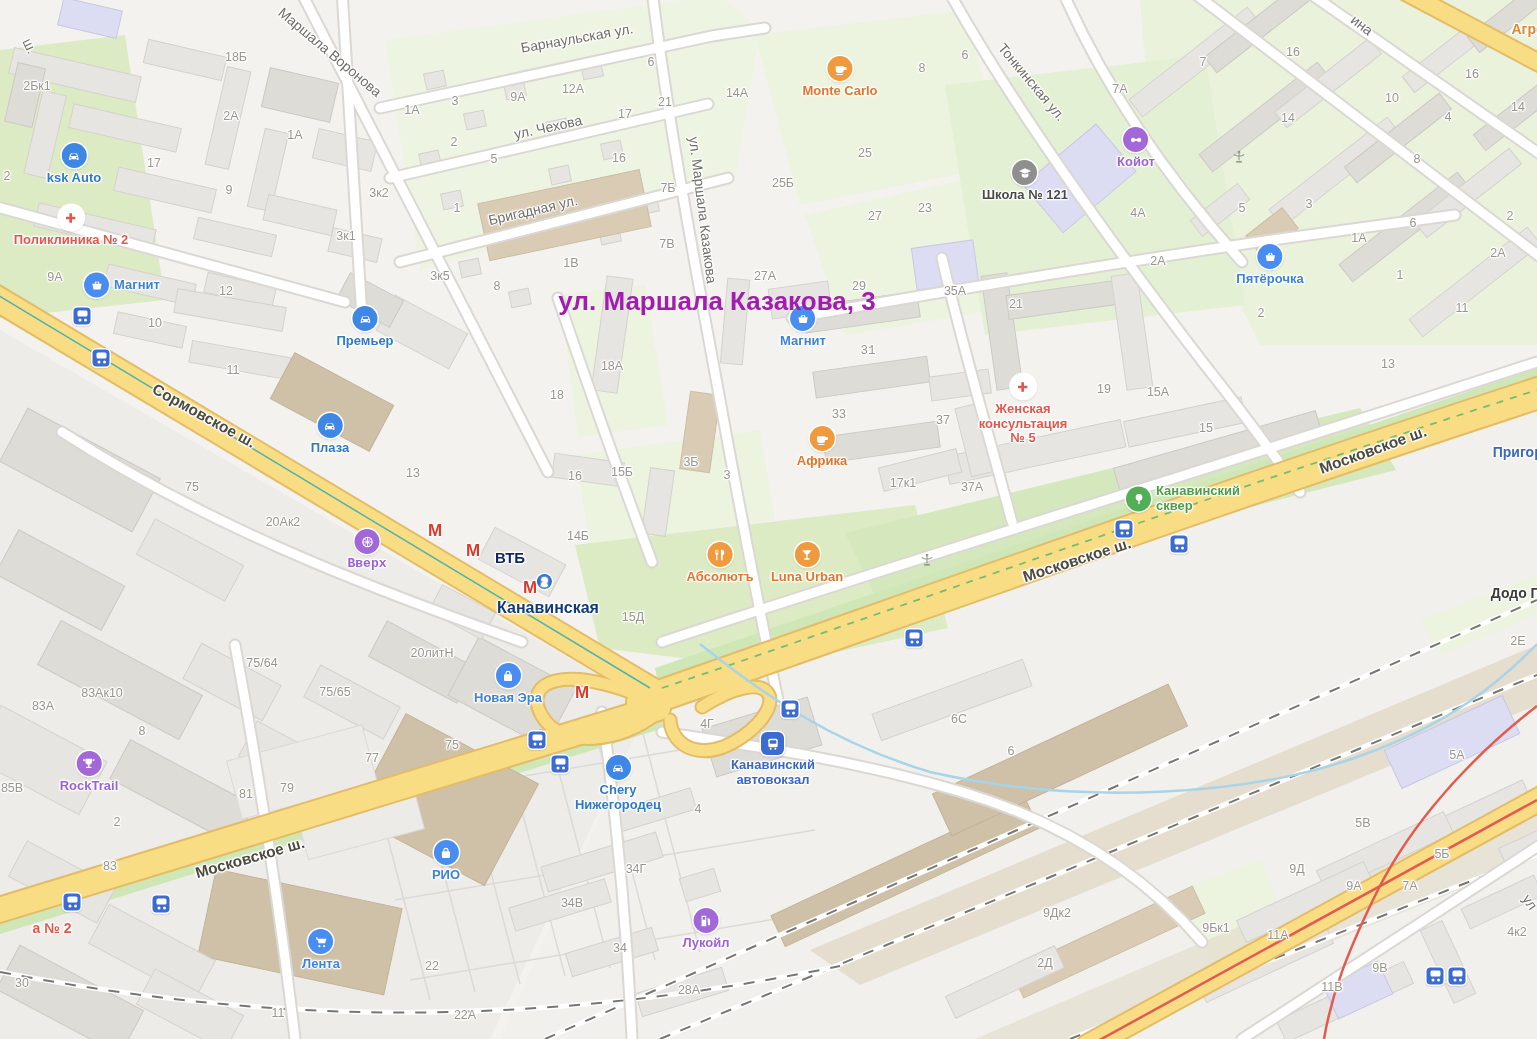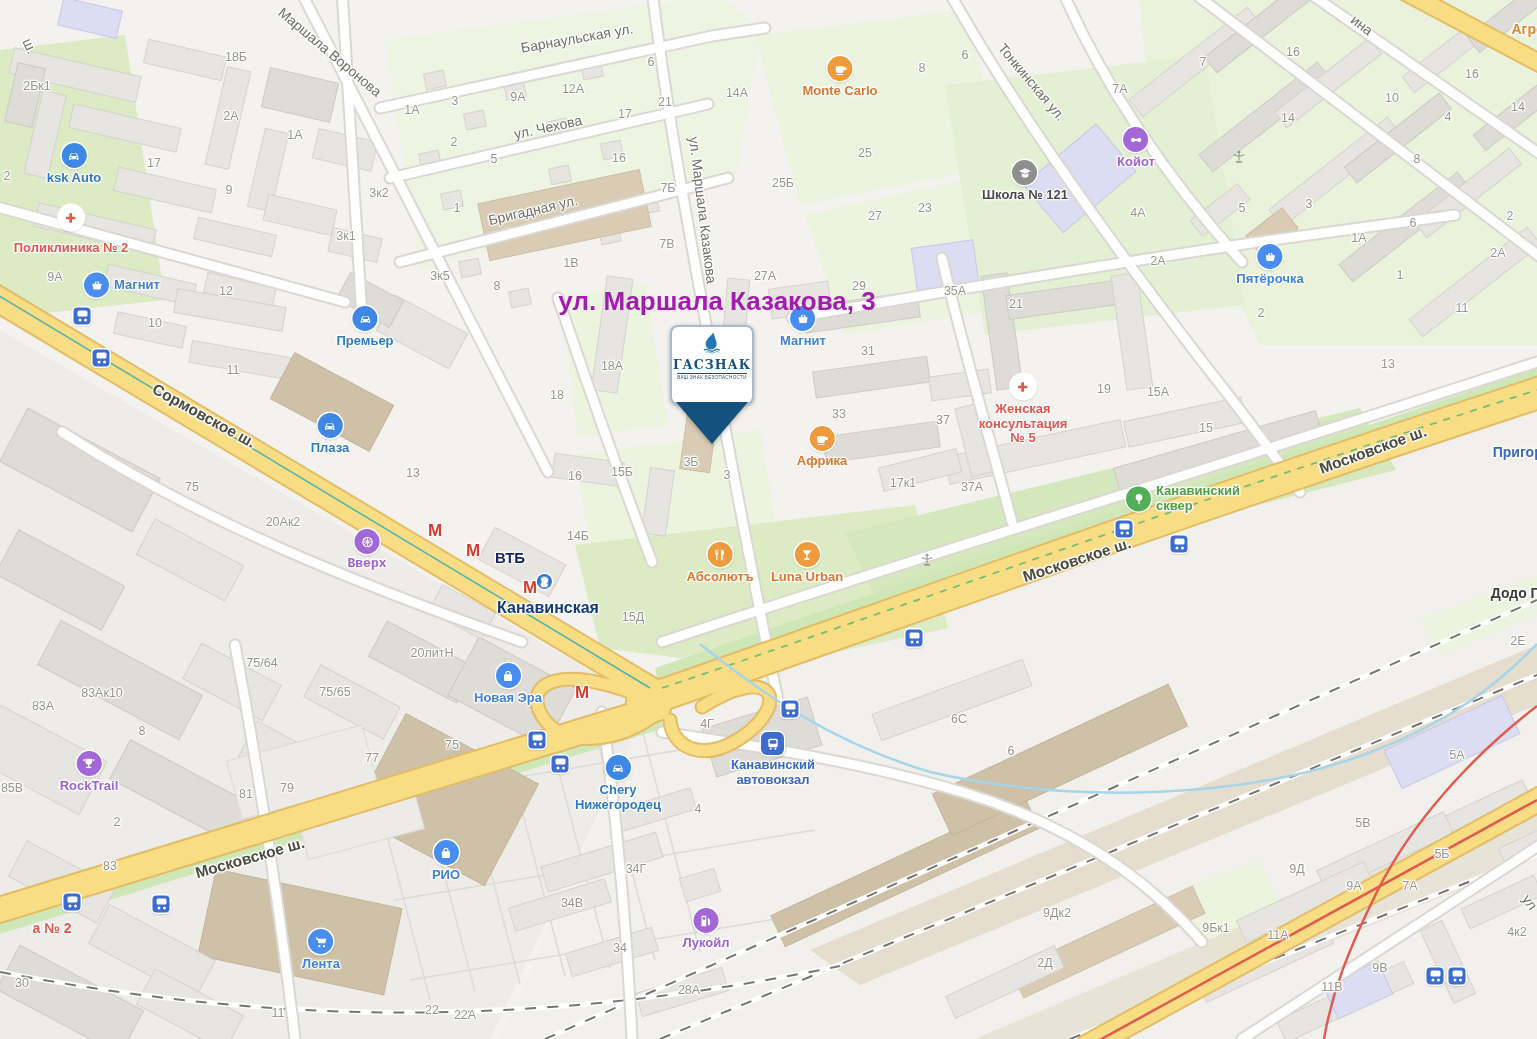--- a/index.html
+++ b/index.html
@@ -371,21 +371,21 @@
       <div class="bnum hl" style="left: 1309px; top: 204px;">3</div>
       <div class="bnum hl" style="left: 1510px; top: 216px;">2</div>
       <div class="bnum hl" style="left: 1359px; top: 238px;">1А</div>
       <div class="bnum hl" style="left: 1413px; top: 223px;">6</div>
       <div class="bnum hl" style="left: 1498px; top: 253px;">2А</div>
       <div class="bnum hl" style="left: 1400px; top: 275px;">1</div>
       <div class="bnum hl" style="left: 1462px; top: 308px;">11</div>
       <div class="bnum hl" style="left: 1261px; top: 313px;">2</div>
       <div class="bnum hl" style="left: 612px; top: 366px;">18А</div>
       <div class="bnum hl" style="left: 557px; top: 395px;">18</div>
-      <div class="bnum hl" style="left: 868px; top: 351px;">31</div>
+      <div class="bnum hl" style="left: 868px; top: 351px; font-family: Liberation Mono, monospace;">31</div>
       <div class="bnum hl" style="left: 839px; top: 414px;">33</div>
       <div class="bnum hl" style="left: 691px; top: 462px;">3Б</div>
       <div class="bnum hl" style="left: 727px; top: 475px;">3</div>
       <div class="bnum hl" style="left: 622px; top: 472px;">15Б</div>
       <div class="bnum hl" style="left: 575px; top: 476px;">16</div>
       <div class="bnum hl" style="left: 578px; top: 536px;">14Б</div>
       <div class="bnum hl" style="left: 633px; top: 617px;">15Д</div>
       <div class="bnum hl" style="left: 903px; top: 483px;">17к1</div>
       <div class="bnum hl" style="left: 972px; top: 487px;">37А</div>
       <div class="bnum hl" style="left: 943px; top: 420px;">37</div>
@@ -407,21 +407,21 @@
       <div class="bnum hl" style="left: 372px; top: 758px;">77</div>
       <div class="bnum hl" style="left: 287px; top: 788px;">79</div>
       <div class="bnum hl" style="left: 246px; top: 794px;">81</div>
       <div class="bnum hl" style="left: 142px; top: 731px;">8</div>
       <div class="bnum hl" style="left: 43px; top: 706px;">83А</div>
       <div class="bnum hl" style="left: 102px; top: 693px;">83Ак10</div>
       <div class="bnum hl" style="left: 12px; top: 788px;">85В</div>
       <div class="bnum hl" style="left: 117px; top: 822px;">2</div>
       <div class="bnum hl" style="left: 22px; top: 983px;">30</div>
       <div class="bnum hl" style="left: 110px; top: 866px;">83</div>
-      <div class="bnum hl" style="left: 432px; top: 966px; margin-top: 44px;">22</div>
+      <div class="bnum hl" style="left: 432px; top: 966px;">22</div>
       <div class="bnum hl" style="left: 465px; top: 1015px;">22А</div>
       <div class="bnum hl" style="left: 278px; top: 1013px;">11</div>
       <div class="bnum hl" style="left: 636px; top: 869px;">34Г</div>
       <div class="bnum hl" style="left: 572px; top: 903px;">34В</div>
       <div class="bnum hl" style="left: 620px; top: 948px;">34</div>
       <div class="bnum hl" style="left: 689px; top: 990px;">28А</div>
       <div class="bnum hl" style="left: 959px; top: 719px;">6С</div>
       <div class="bnum hl" style="left: 1011px; top: 751px;">6</div>
       <div class="bnum hl" style="left: 1457px; top: 755px;">5А</div>
       <div class="bnum hl" style="left: 1442px; top: 854px;">5Б</div>
@@ -439,21 +439,21 @@
       <div class="poi" style="left: 74px; top: 156px;">
         <div class="picon" style="background: rgb(63, 135, 229);">
           <svg viewBox="0 0 24 24">
             <path fill="#fff" d="M5 14l1.6-4.2C7 8.7 7.8 8 9 8h6c1.2 0 2 .7 2.4 1.8L19 14v4h-2.2v-1.2H7.2V18H5zm2.6 1.6c.7 0 1.2-.5 1.2-1.1 0-.7-.5-1.2-1.2-1.2s-1.1.5-1.1 1.2c0 .6.4 1.1 1.1 1.1zm8.8 0c.7 0 1.1-.5 1.1-1.1 0-.7-.4-1.2-1.1-1.2s-1.2.5-1.2 1.2c0 .6.5 1.1 1.2 1.1zM7.4 12h9.2l-1-2.6c-.2-.5-.5-.6-1-.6H9.4c-.5 0-.8.1-1 .6z"></path>
           </svg>
         </div>
         <div class="plabel hl" style="color: rgb(47, 122, 196);">
           <div>ksk Auto</div>
         </div>
       </div>
-      <div class="poi" style="left: 71px; top: 218px; gap: 8px;">
+      <div class="poi" style="left: 71px; top: 218px;">
         <div class="picon" style="background: rgb(255, 255, 255);">
           <svg viewBox="0 0 24 24">
             <path fill="#e2574c" d="M10 5h4v5h5v4h-5v5h-4v-5H5v-4h5z"></path>
           </svg>
         </div>
         <div class="plabel hl" style="color: rgb(226, 87, 76);">
           <div>Поликлиника № 2</div>
         </div>
       </div>
       <div class="poi side" style="left: 97px; top: 285px;">
@@ -711,28 +711,16 @@
           <path fill="#8b8b87" d="M8 17.5h8V20H8z"></path>
           <circle cx="12" cy="5" r="2" fill="#8b8b87"></circle>
         </svg></div>
       <div class="mon" style="left: 927px; top: 562px;"><svg viewBox="0 0 24 24">
           <path fill="none" stroke="#8b8b87" stroke-width="1.6" d="M5 8c2 3.5 12 3.5 14 0M12 4.5v12"></path>
           <path fill="#8b8b87" d="M8 17.5h8V20H8z"></path>
           <circle cx="12" cy="5" r="2" fill="#8b8b87"></circle>
         </svg></div>
     </div>
 
-<div id="pin">
-  <div class="pin-box">
-    <svg viewBox="0 0 32 32" width="26" height="26">
-      <path d="M18,3 C12,10 7,13 8.5,19 C9.5,23.2 14,25 17.5,23.5 C21.5,21.8 22.5,17.5 21,13.5 C20,10.5 18.8,6.5 18,3 Z" fill="#1f78b5"></path>
-      <path d="M6,25 q3,-2.4 6.5,0 t6.5,0 t6.5,0" stroke="#1f78b5" stroke-width="1.6" fill="none"></path>
-      <path d="M8,27.5 q3,-2 5.5,0 t5.5,0 t5.5,0" stroke="#5aa7d4" stroke-width="1.2" fill="none"></path>
-    </svg>
-    <div class="pin-name">ГАСЗНАК</div>
-    <div class="pin-tag">ВАШ ЗНАК БЕЗОПАСНОСТИ</div>
-  </div>
-  <div class="pin-tail"></div>
+
+<div id="title">ул. Маршала Казакова, 3</div>
+
 </div>
 
-<div id="title">ул. Маршала Казакова, 3</div>
-
-</div>
-
 </body></html>

